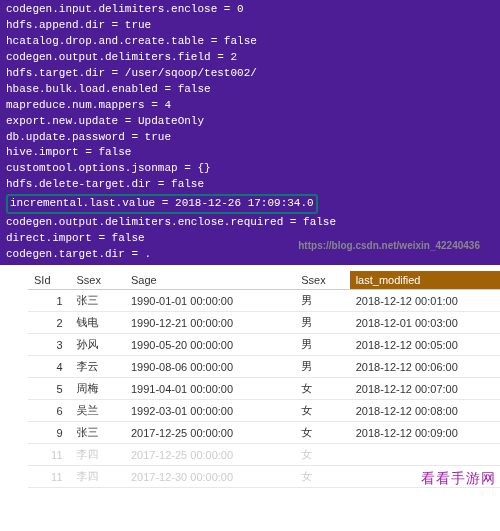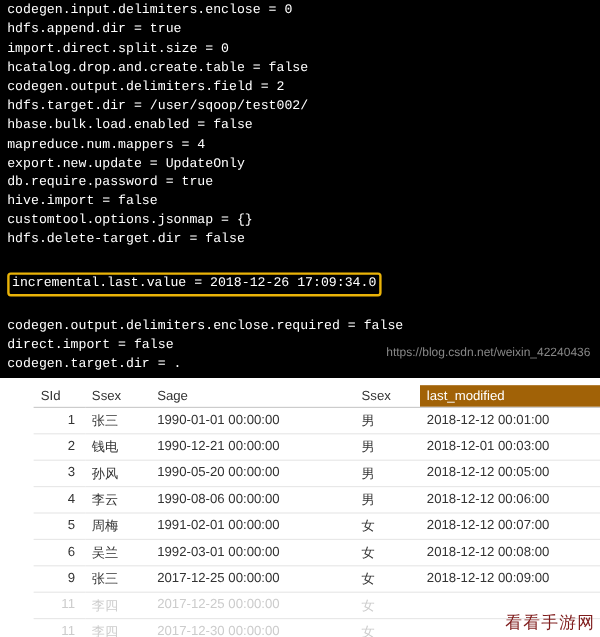--- a/index.html
+++ b/index.html
@@ -1,40 +1,41 @@
 <!DOCTYPE html>
 <html><head>
   <meta charset="utf-8">
   <style>
     * { margin: 0; padding: 0; box-sizing: border-box; }
     body { font-family: Consolas, monospace; width: 500px; background: #fff; }
     .terminal {
-      background: #000000;
+      background: #4c1d95;
       color: #fff;
       padding: 2px 6px;
       font-size: 11px;
       line-height: 1.45;
       font-family: Consolas, 'Courier New', monospace;
       position: relative;
     }
     .terminal-line { white-space: pre; }
     .highlighted {
-      border: 2px solid #eab308;
+      border: 2px solid #0f766e;
       border-radius: 3px;
       padding: 0 2px;
       display: inline-block;
-      margin: 18px 0;
+      margin: 1px 0;
     }
     .watermark {
       position: absolute;
-      right: 8px;
+      right: 20px;
       bottom: 12px;
       color: #888;
       font-size: 10px;
       font-family: Arial, sans-serif;
+      font-weight: bold;
     }
     .table-wrap {
       background: #fff;
       padding: 6px 4px 4px 4px;
       position: relative;
     }
     .data-table {
       width: 100%;
       border-collapse: collapse;
       font-family: Arial, 'SimSun', sans-serif;
@@ -57,42 +58,41 @@
       padding: 3px 6px;
       border-bottom: 1px solid #e8e8e8;
       color: #333;
       white-space: nowrap;
     }
     .data-table td.sid { text-align: right; padding-right: 8px; }
     .data-table tr.faded td { color: #ccc; }
     .watermark2 {
       position: absolute;
       right: 4px;
-      bottom: 14px;
-      color: #7f1d1d;
+      bottom: 4px;
+      color: #a21caf;
       font-size: 14px;
       font-family: 'Microsoft YaHei', Arial, sans-serif;
       letter-spacing: 1px;
     }
   </style>
 </head>
 <body>
 
 <div class="terminal">
   <div id="term-lines">
       <div class="terminal-line">codegen.input.delimiters.enclose = 0</div>
       <div class="terminal-line">hdfs.append.dir = true</div>
-      <div class="terminal-line">import.direct.split.size = 0</div>
       <div class="terminal-line">hcatalog.drop.and.create.table = false</div>
       <div class="terminal-line">codegen.output.delimiters.field = 2</div>
       <div class="terminal-line">hdfs.target.dir = /user/sqoop/test002/</div>
       <div class="terminal-line">hbase.bulk.load.enabled = false</div>
       <div class="terminal-line">mapreduce.num.mappers = 4</div>
       <div class="terminal-line">export.new.update = UpdateOnly</div>
-      <div class="terminal-line">db.require.password = true</div>
+      <div class="terminal-line">db.update.password = true</div>
       <div class="terminal-line">hive.import = false</div>
       <div class="terminal-line">customtool.options.jsonmap = {}</div>
       <div class="terminal-line">hdfs.delete-target.dir = false</div>
     </div>
   <div class="highlighted">incremental.last.value = 2018-12-26 17:09:34.0</div>
   <div id="term-lines-after">
       <div class="terminal-line">codegen.output.delimiters.enclose.required = false</div>
       <div class="terminal-line">direct.import = false</div>
       <div class="terminal-line">codegen.target.dir = .</div>
     </div>
@@ -135,21 +135,21 @@
         <tr>
           <td class="sid">4</td>
           <td>李云</td>
           <td>1990-08-06 00:00:00</td>
           <td>男</td>
           <td>2018-12-12 00:06:00</td>
         </tr>
         <tr>
           <td class="sid">5</td>
           <td>周梅</td>
-          <td>1991-02-01 00:00:00</td>
+          <td>1991-04-01 00:00:00</td>
           <td>女</td>
           <td>2018-12-12 00:07:00</td>
         </tr>
         <tr>
           <td class="sid">6</td>
           <td>吴兰</td>
           <td>1992-03-01 00:00:00</td>
           <td>女</td>
           <td>2018-12-12 00:08:00</td>
         </tr>

